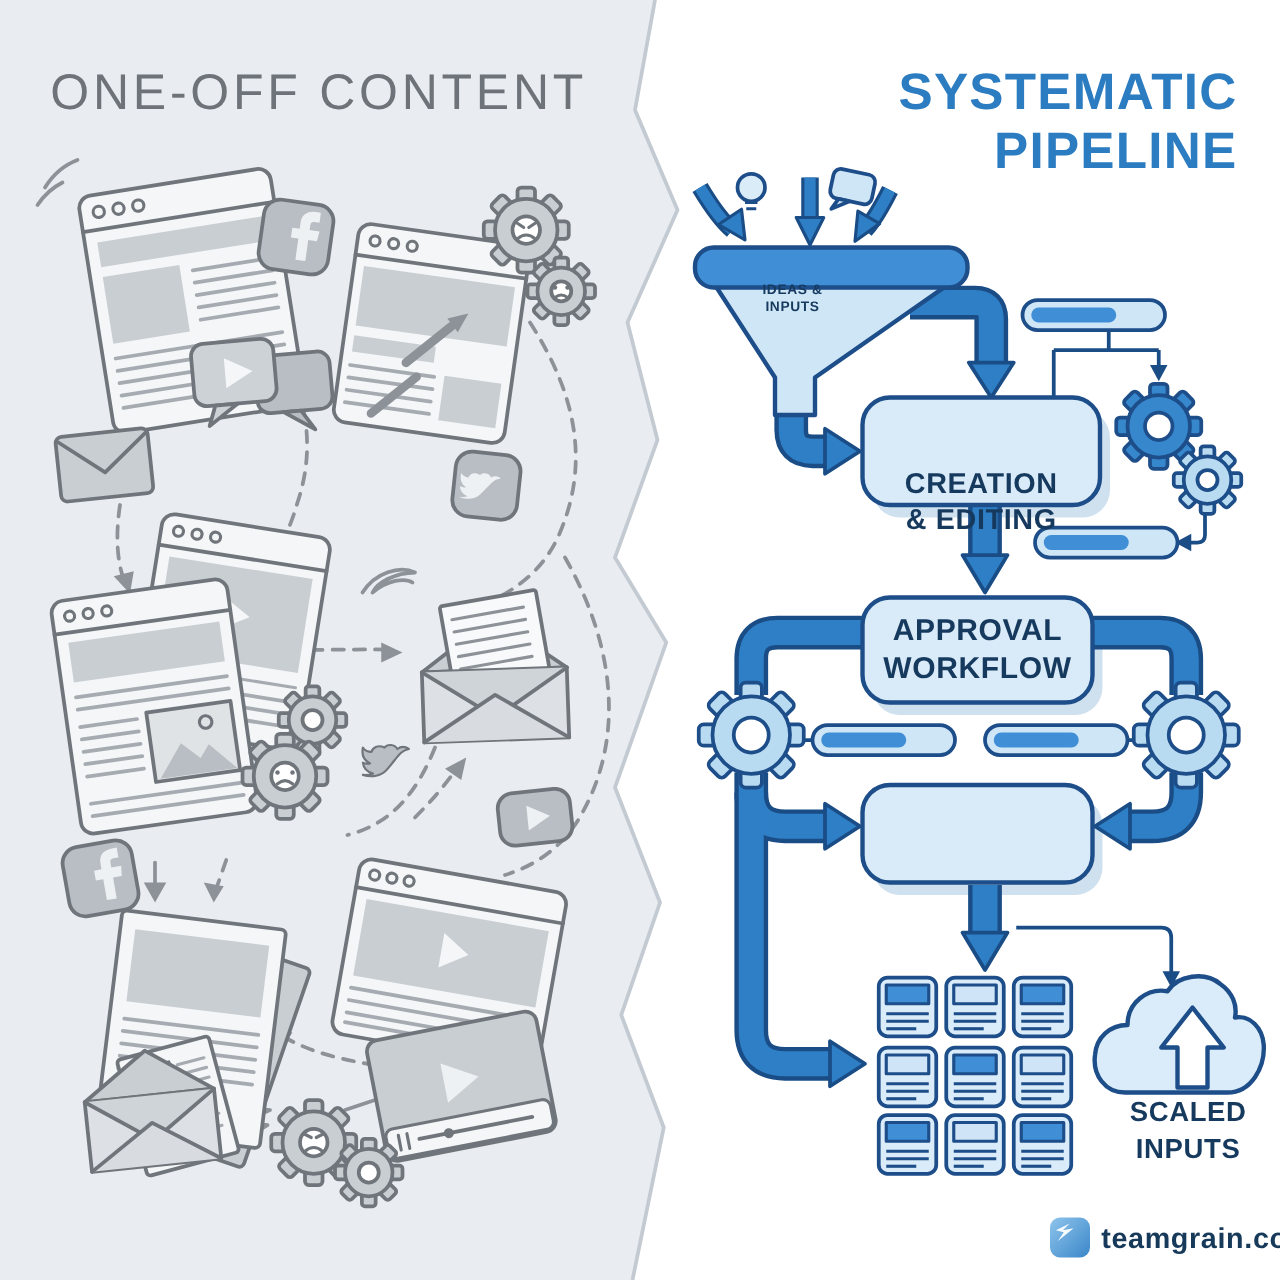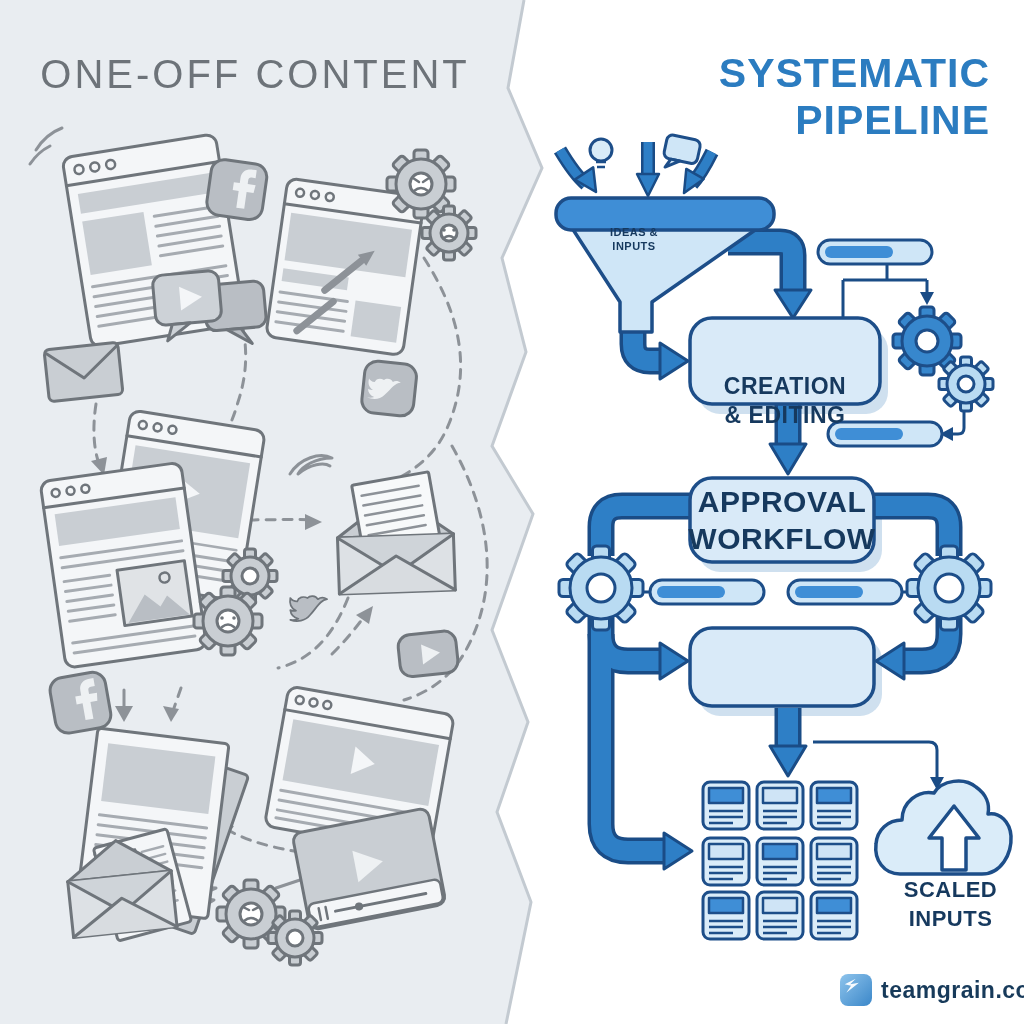--- a/index.html
+++ b/index.html
@@ -514,21 +514,21 @@
 </svg>
 
 <div class="overlay title-left" style="left:40px;top:52px;">ONE-OFF CONTENT</div>
 <div class="overlay title-right" style="left:540px;top:50px;">SYSTEMATIC PIPELINE</div>
 
 <div class="overlay funnel-label" style="left:578px;top:226px;">IDEAS &amp;
 INPUTS</div>
 
 <div class="overlay box-label" style="left:690px;top:308px;width:190px;height:110px;font-size:23px;margin-top:38px;">CREATION
 &amp; EDITING</div>
-<div class="overlay box-label" style="left:690px;top:478px;width:184px;height:84px;font-size:30px;">APPROVAL
+<div class="overlay box-label" style="left:690px;top:478px;width:184px;height:84px;font-size:24px;">APPROVAL
 WORKFLOW</div>
 
 <div class="overlay scaled-label" style="left:878px;top:876px;">SCALED
 INPUTS</div>
 
 <div class="overlay brand" style="left:840px;top:974px;">
   <div class="brand-logo">
     <svg width="22" height="22" viewBox="0 0 28 28">
           <polygon points="6,13 20,6 13,13 24,11 8,24 14,15" fill="#ffffff" opacity="0.95"></polygon>
         </svg>

